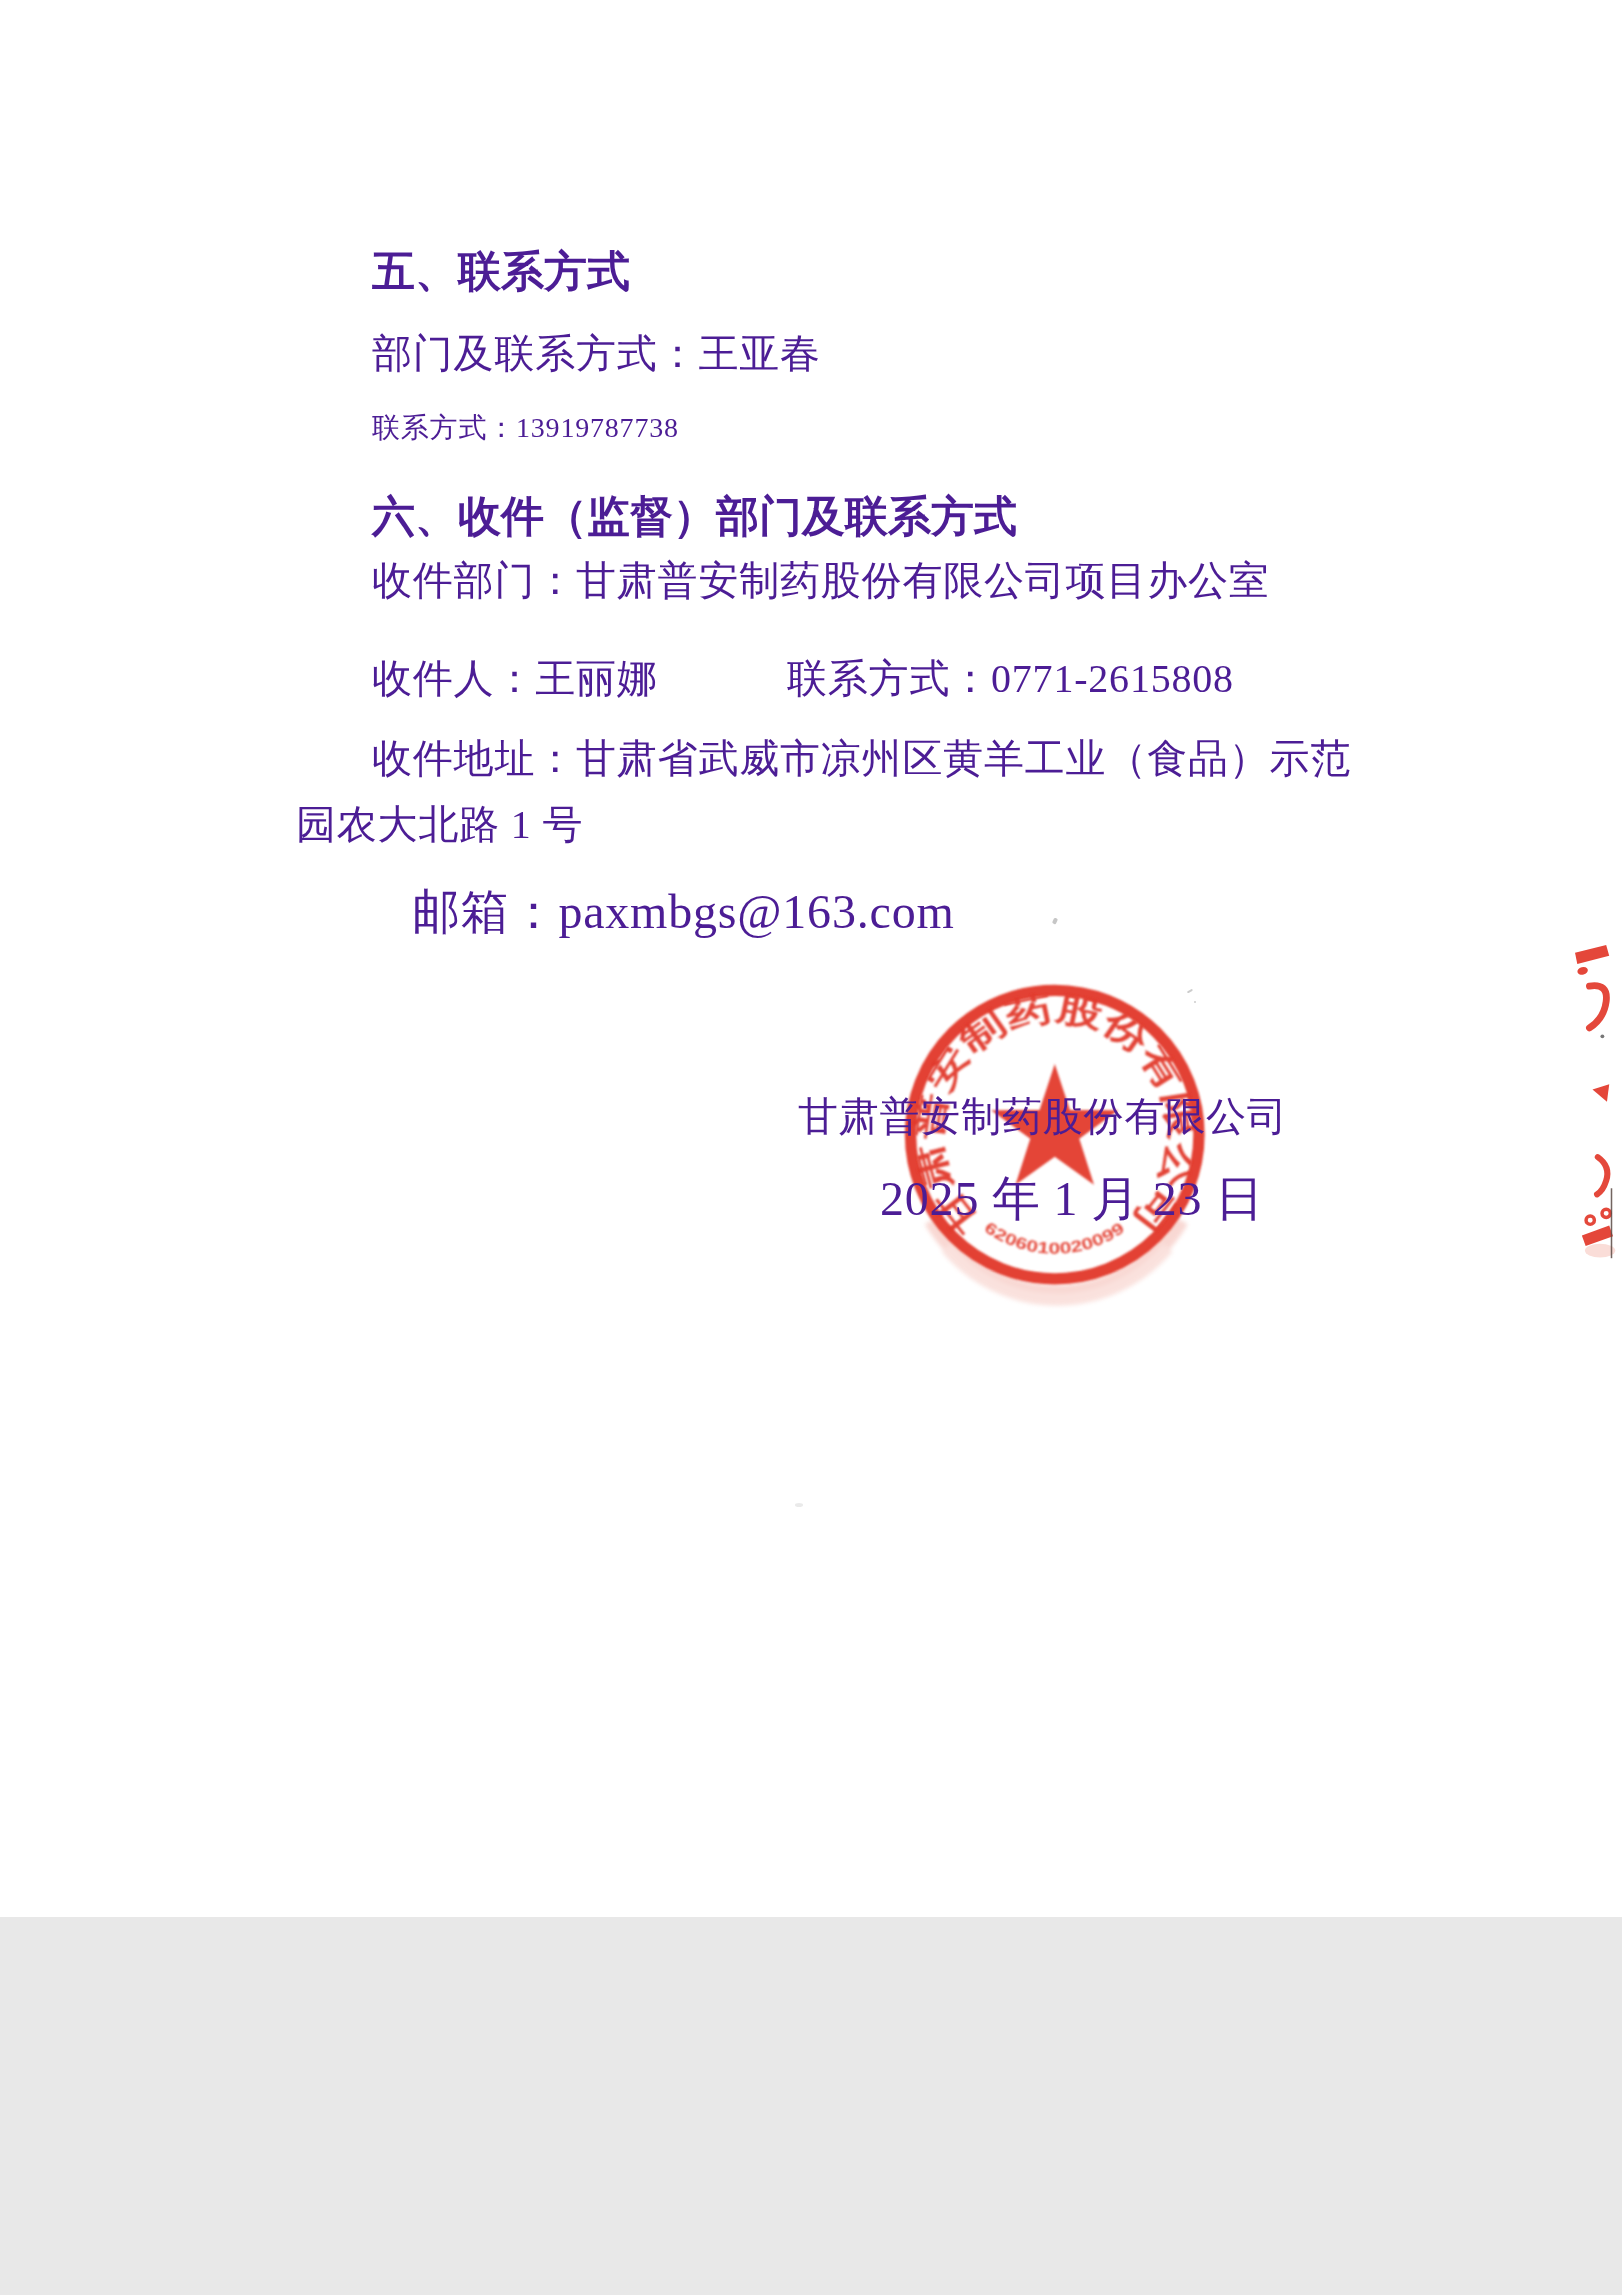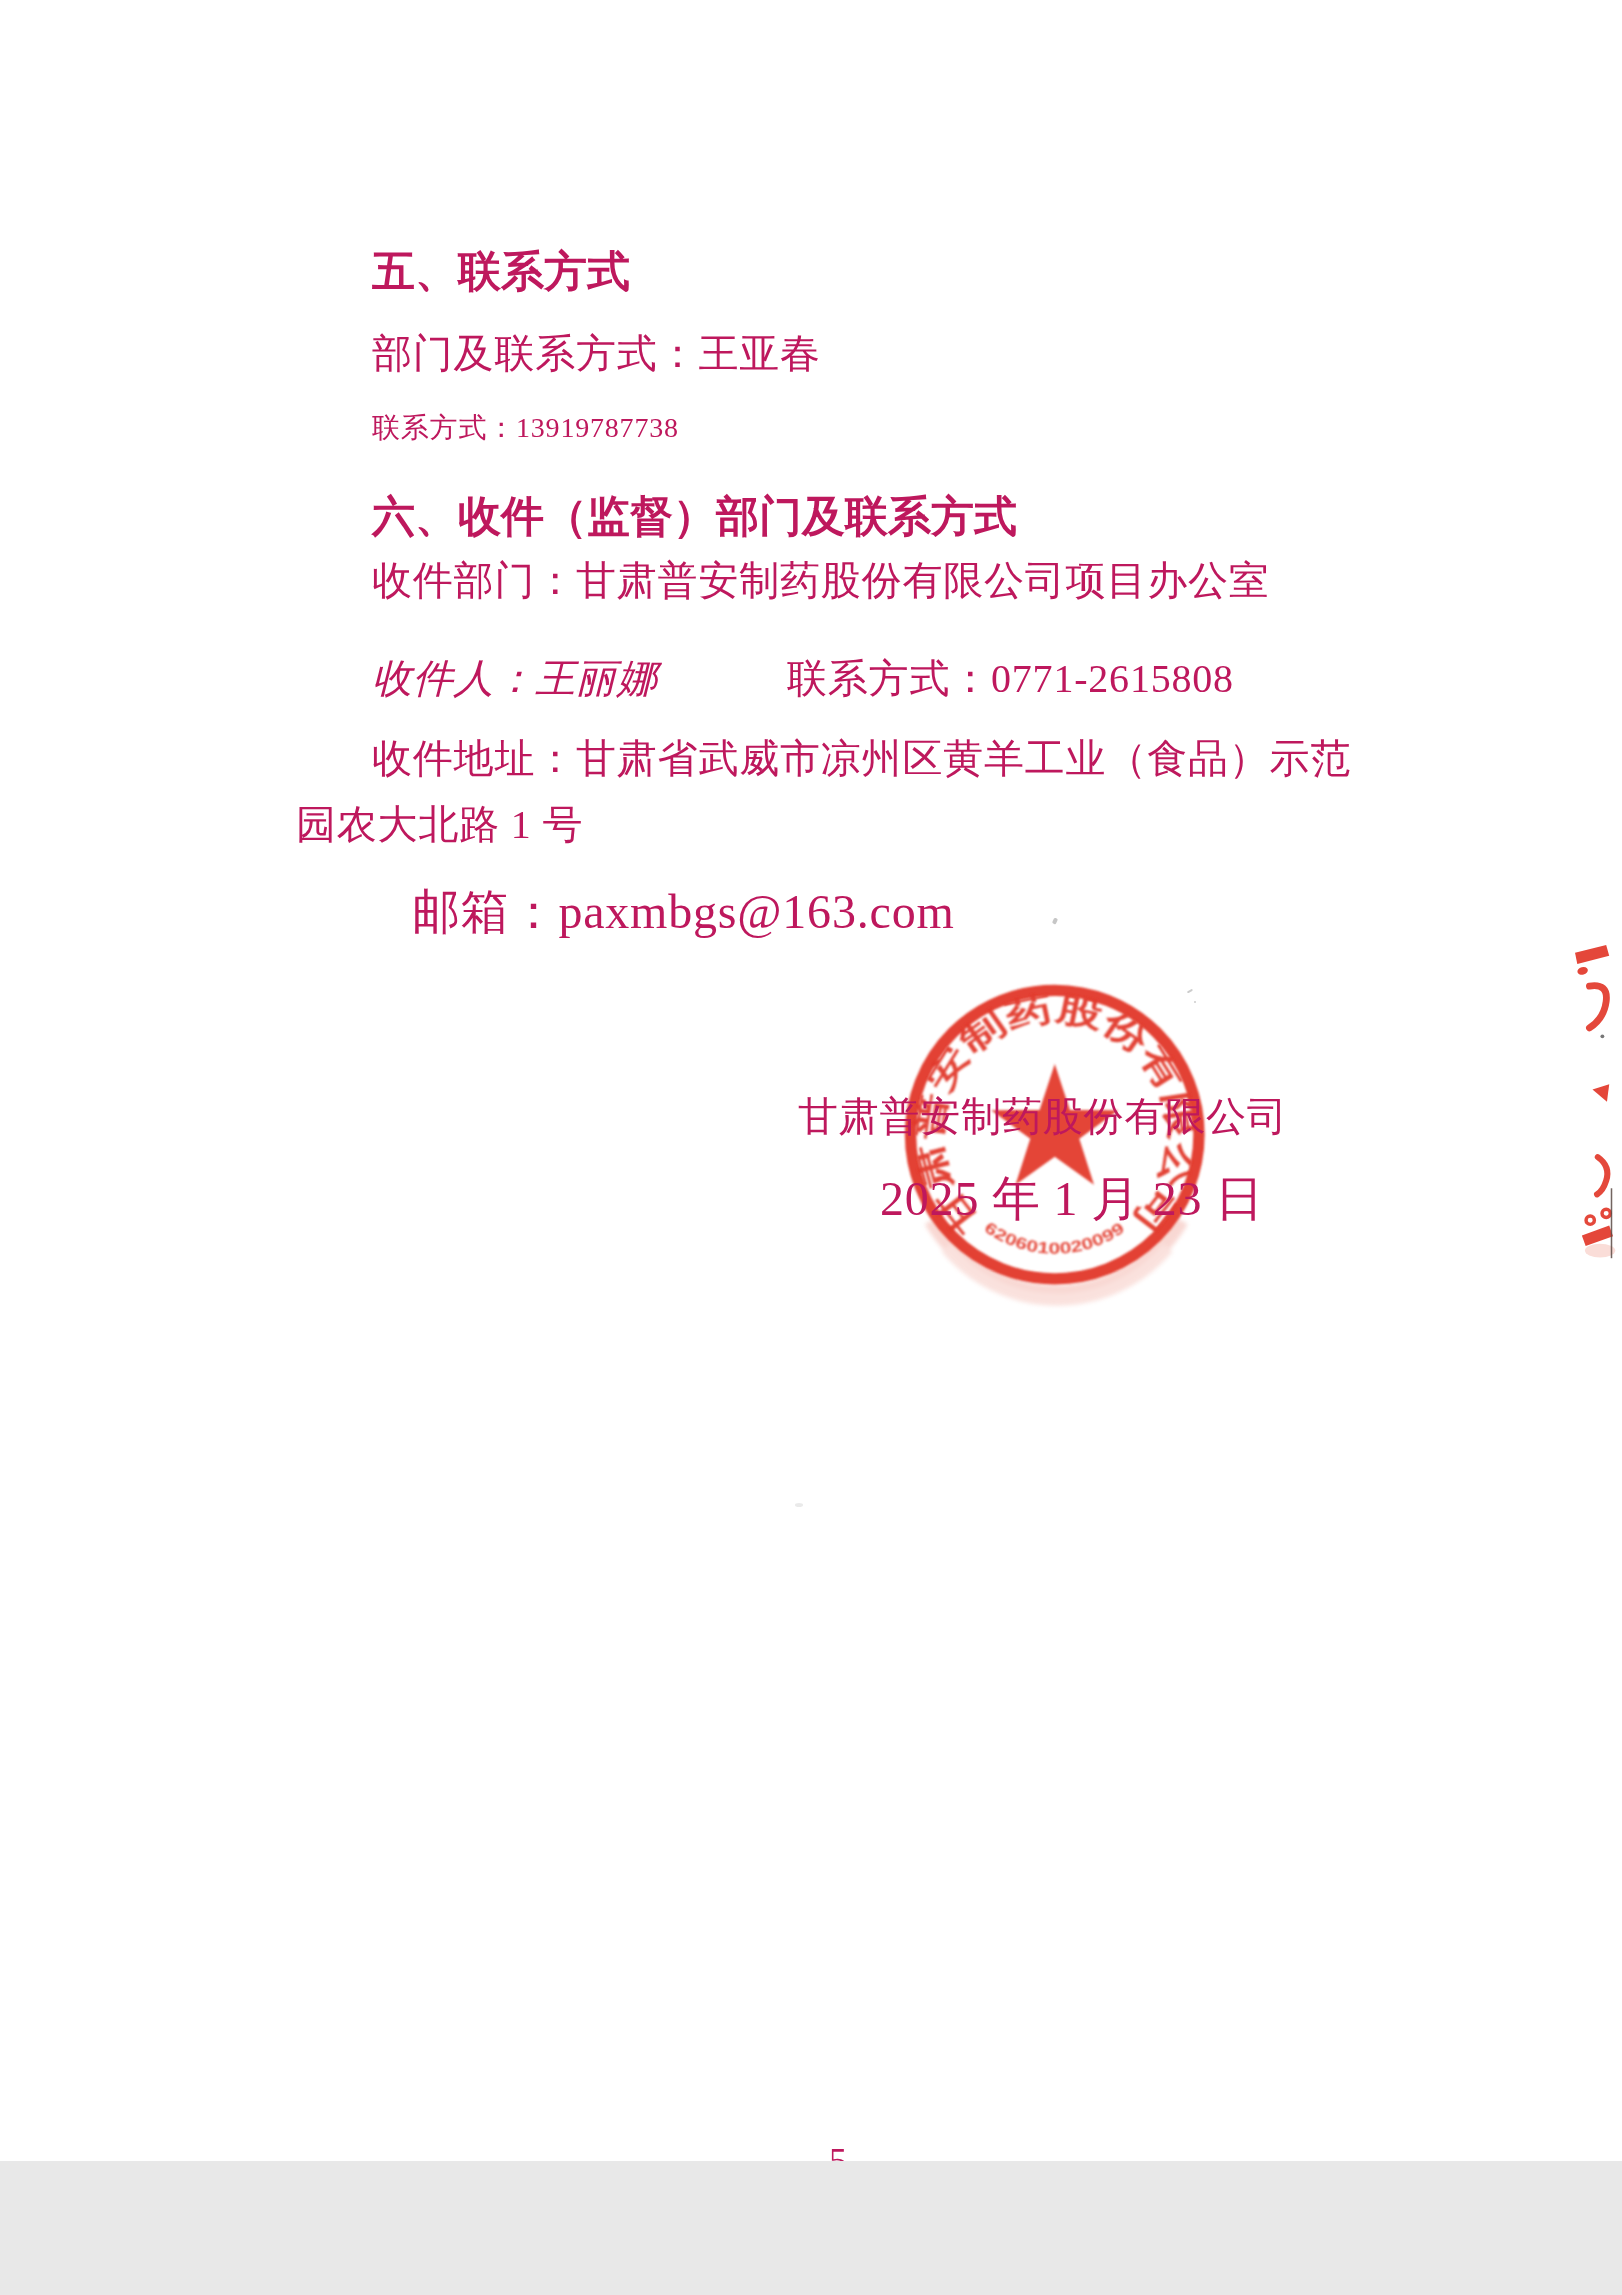--- a/index.html
+++ b/index.html
@@ -1,28 +1,28 @@
 <!DOCTYPE html>
 <html style="font-size:12px"><head>
 <meta charset="utf-8">
 <style>
   html,body{margin:0;padding:0;background:#e8e8e8;}
   .page{
-    position:relative;width:1623px;height:2161px;background:#ffffff;overflow:hidden;
-    font-family:"Liberation Serif","DejaVu Serif",serif;color:#be185d;
+    position:relative;width:1623px;height:1917px;background:#ffffff;overflow:hidden;
+    font-family:"Liberation Serif","DejaVu Serif",serif;color:#4c1d95;
   }
   .line{position:absolute;white-space:nowrap;line-height:1.1;letter-spacing:0.8px;}
   .hei{font-family:"Liberation Sans","DejaVu Sans",sans-serif;font-weight:700;letter-spacing:0;}
 
   #h5        {left:372px;  top:248px;  font-size:43px;}
   #l-person  {left:372px;  top:332px;  font-size:40px;}
   #l-phone   {left:372px;  top:413px;  font-size:28px;}
   #h6        {left:372px;  top:493px;  font-size:43px;}
   #l-dept    {left:372px;  top:559px;  font-size:40px;}
-  #l-recipient{left:372px; top:657px;  font-size:40px;font-style:italic;}
+  #l-recipient{left:372px; top:657px;  font-size:40px;}
   #l-recphone{left:787px; top:657px;  font-size:40px;}
   #l-addr    {left:372px;  top:737px;  font-size:40px;}
   #l-addr2   {left:296px;  top:803px; font-size:40px;}
   #l-email   {left:372px;  top:886px; font-size:48px;margin-left:40px;}
 
   #sig-company{left:798px;top:1095px; font-size:40px; z-index:3;}
   #sig-date   {left:880px;top:1173px; font-size:48px; z-index:3;}
   #page-num   {left:829px;top:2142px; font-size:36px;}
 
   #stamp-svg{position:absolute;left:898px;top:979px;width:312px;height:334px;z-index:2;overflow:visible;}

